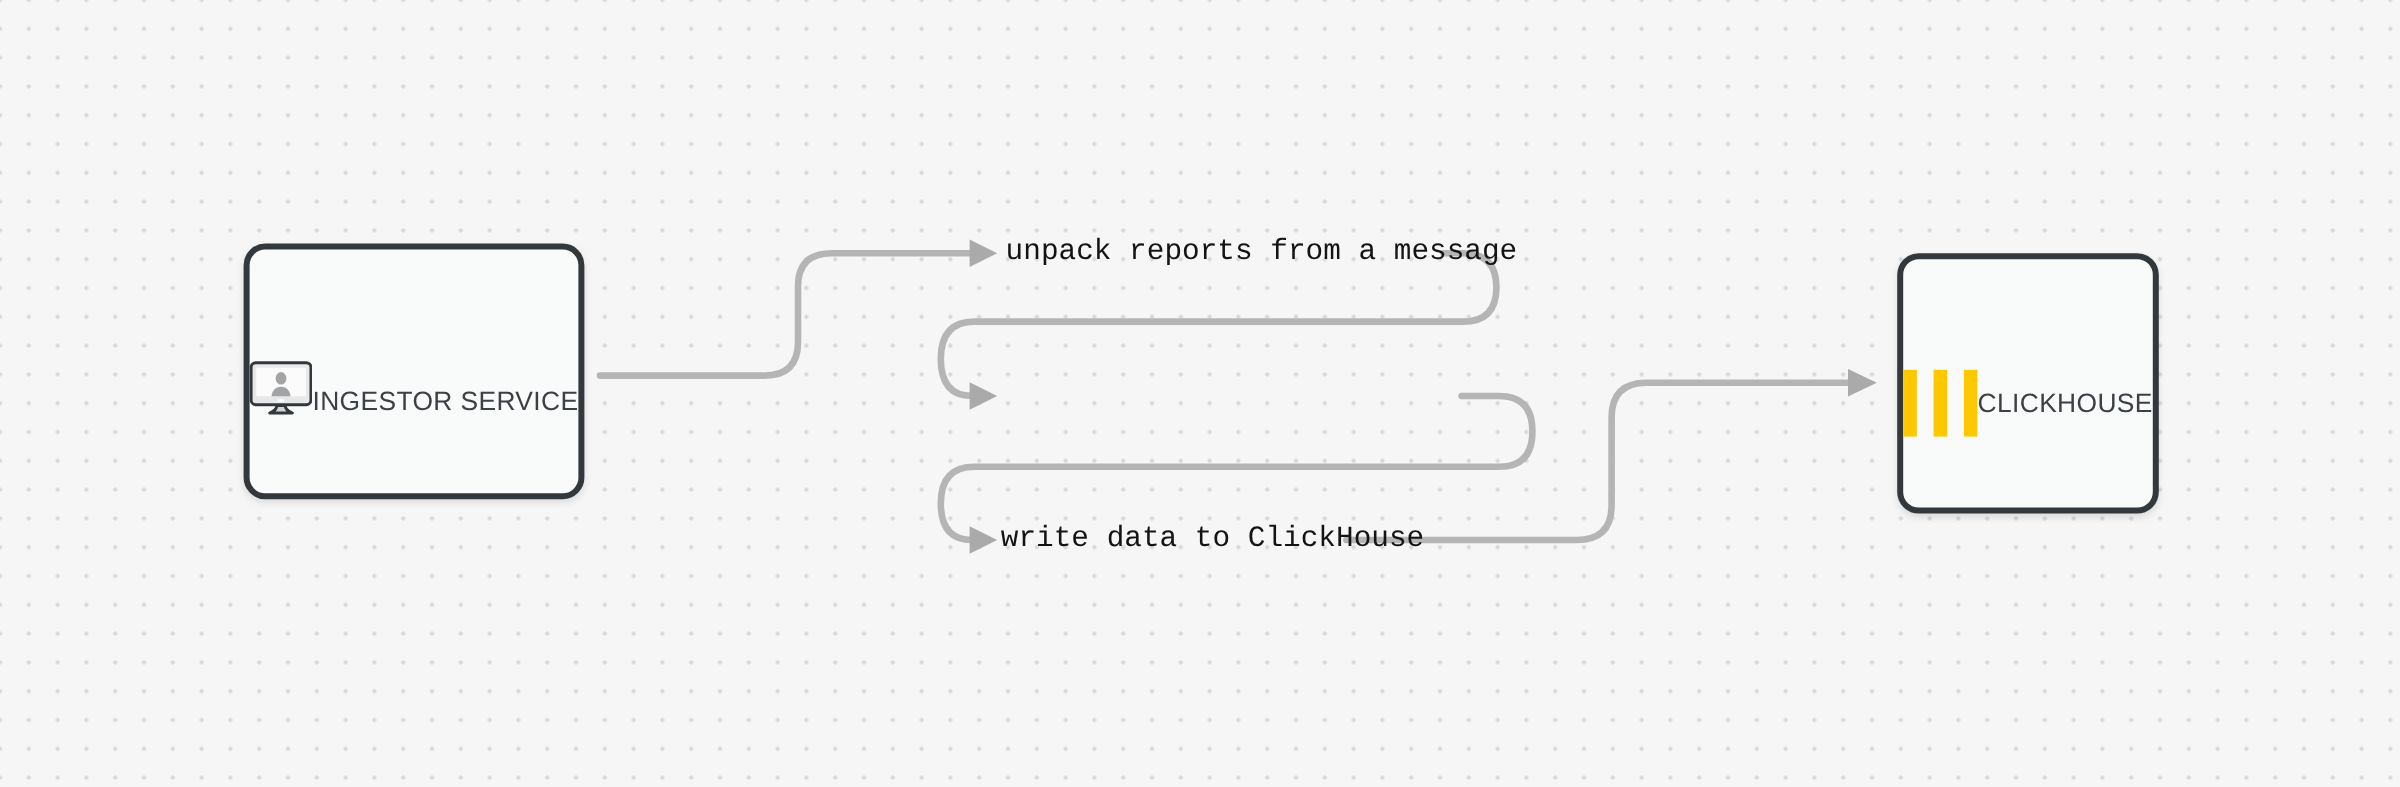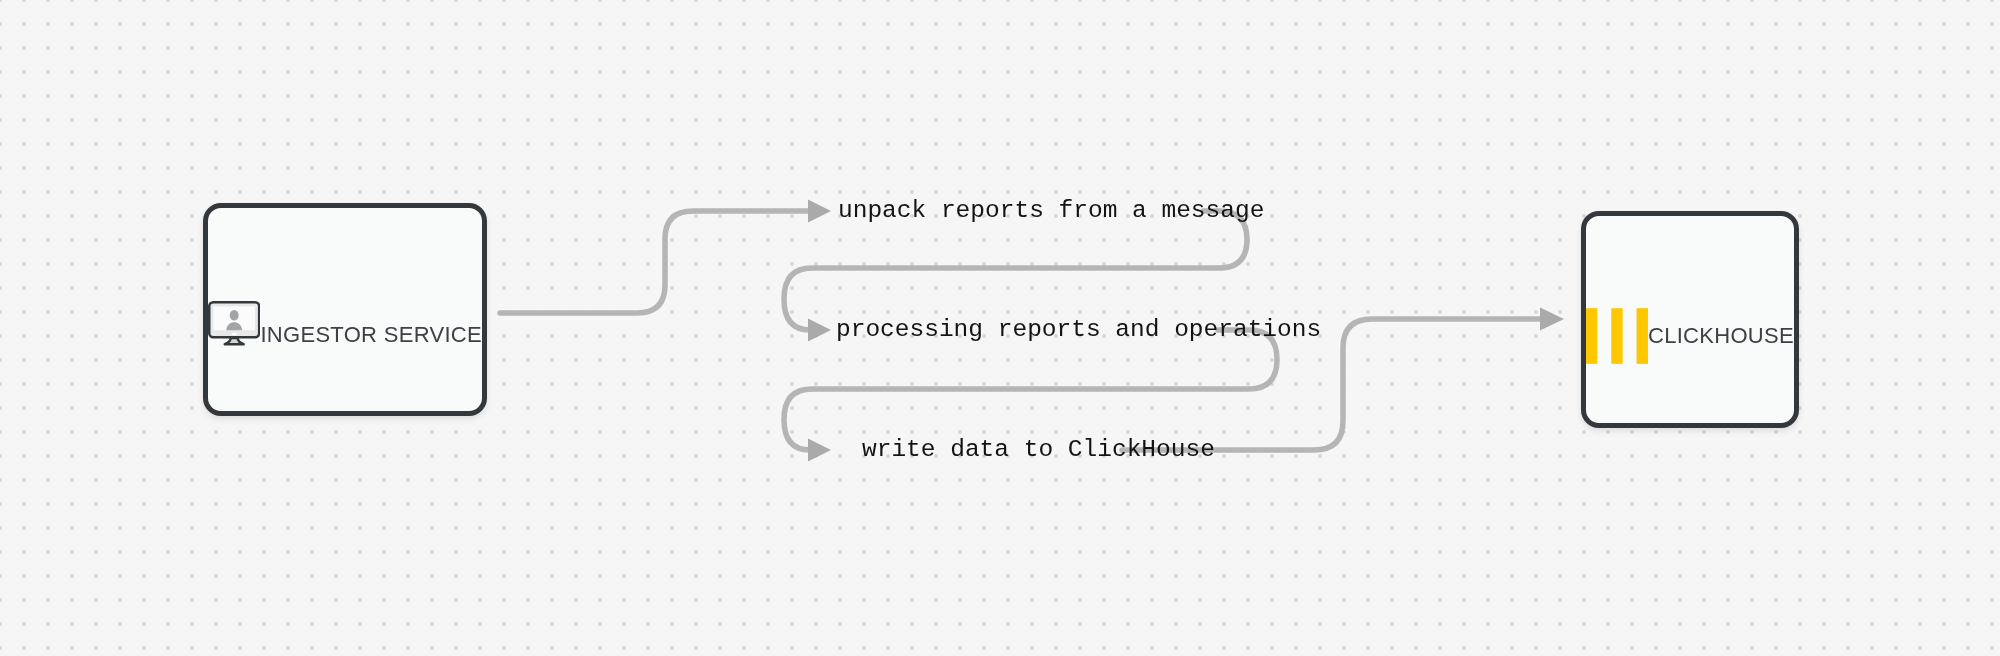--- a/index.html
+++ b/index.html
@@ -56,21 +56,21 @@
   .flow-label {
     position: absolute;
     color: #141414;
     font-size: 24.5px;
     line-height: 33px;
     white-space: nowrap;
     font-family: Liberation Mono, monospace;
   }
   .flow-label-1 { left: 838px; top: 194px; }
   .flow-label-2 { left: 836px; top: 313px; }
-  .flow-label-3 { left: 834px; top: 433px; margin-left: 28px; }
+  .flow-label-3 { left: 834px; top: 433px; }
 </style>
 </head>
 <body>
 
 <div class="canvas">
 
   <svg id="connectors" viewBox="0 0 2000 656" xmlns="http://www.w3.org/2000/svg">
     <g fill="none" stroke-width="5.5" stroke-linecap="round" stroke-linejoin="round">
       <path d="M 500 313 H 637 Q 665 313 665 285 V 239 Q 665 211 693 211 H 808" stroke="#b5b5b5"></path>
       <path d="M 1203 211 H 1219 Q 1247 211 1247 239.5 Q 1247 268 1219 268 H 812 Q 784 268 784 299 Q 784 330 810 330" stroke="#b5b5b5"></path>
@@ -100,16 +100,15 @@
   <div class="node node-clickhouse">
     <svg width="98" height="88" viewBox="0 0 98 88" xmlns="http://www.w3.org/2000/svg">
       <rect x="0" y="0" width="18" height="88" fill="#fec800"></rect>
       <rect x="40" y="0" width="18" height="88" fill="#fec800"></rect>
       <rect x="80" y="0" width="18" height="88" fill="#fec800"></rect>
     </svg>
     <div class="node-label">CLICKHOUSE</div>
   </div>
 
   <div class="flow-label flow-label-1">unpack reports from a message</div>
-  <div class="flow-label flow-label-2">processing reports and operations</div>
   <div class="flow-label flow-label-3">write data to ClickHouse</div>
 
 </div>
 
 </body></html>

